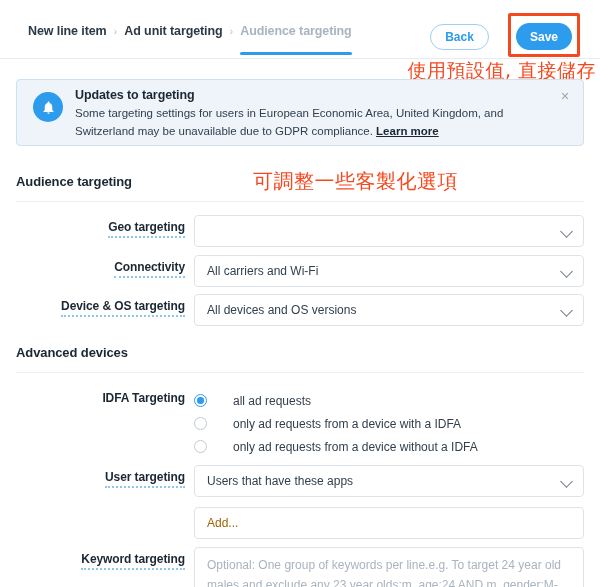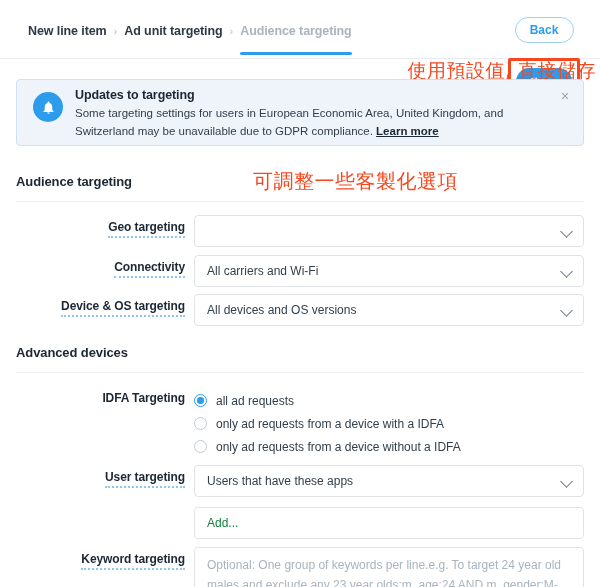--- a/index.html
+++ b/index.html
@@ -27,21 +27,21 @@
   .crumb.active { color: #a9b4bf; position: relative; }
   .crumb.active::after {
     content: ""; position: absolute;
     left: 0; right: 0; bottom: -17px; height: 3px;
     background: #2d9cec; border-radius: 2px;
   }
   .crumb-sep { color: #b9c2cb; font-size: 11px; font-weight: normal; }
 
   .header-actions {
     position: absolute; right: 20px; top: 17px;
-    display: flex; align-items: center; gap: 19px; flex-direction: column;
+    display: flex; align-items: center; gap: 19px;
   }
   .btn-back {
     width: 59px; height: 26px;
     border: 1px solid #9fd0f2; border-radius: 13px;
     background: #fff; color: #2d9cec;
     font-size: 12px; font-weight: bold;
     font-family: "Liberation Sans", sans-serif;
     cursor: pointer;
   }
   .save-wrap { position: relative; padding: 6px 8px; }
@@ -139,35 +139,35 @@
     background: #fff;
   }
   .field-value {
     position: absolute; left: 12px; top: 0;
     line-height: 30px;
     font-size: 12px; color: #32404d;
   }
   .field-placeholder {
     position: absolute; left: 12px; top: 0;
     line-height: 30px;
-    font-size: 12px; color: #15803d;
+    font-size: 12px; color: #a16207;
   }
   .chev {
     position: absolute; right: 12px; top: 11px;
     width: 9px; height: 9px;
     border-right: 1.6px solid #6b7680;
     border-bottom: 1.6px solid #6b7680;
     transform: rotate(45deg);
   }
 
   
   .radio-group { position: absolute; left: 194px; }
   .radio-row {
     display: flex; align-items: center;
-    height: 23px; gap: 9px;
+    height: 23px; gap: 26px;
   }
   .radio {
     width: 13px; height: 13px; border-radius: 50%;
     border: 1.5px solid #c2cad2; background: #fff;
     flex: none; position: relative;
   }
   .radio.checked { border-color: #2d9cec; }
   .radio.checked::after {
     content: ""; position: absolute;
     left: 2.3px; top: 2.3px; width: 6.4px; height: 6.4px;

